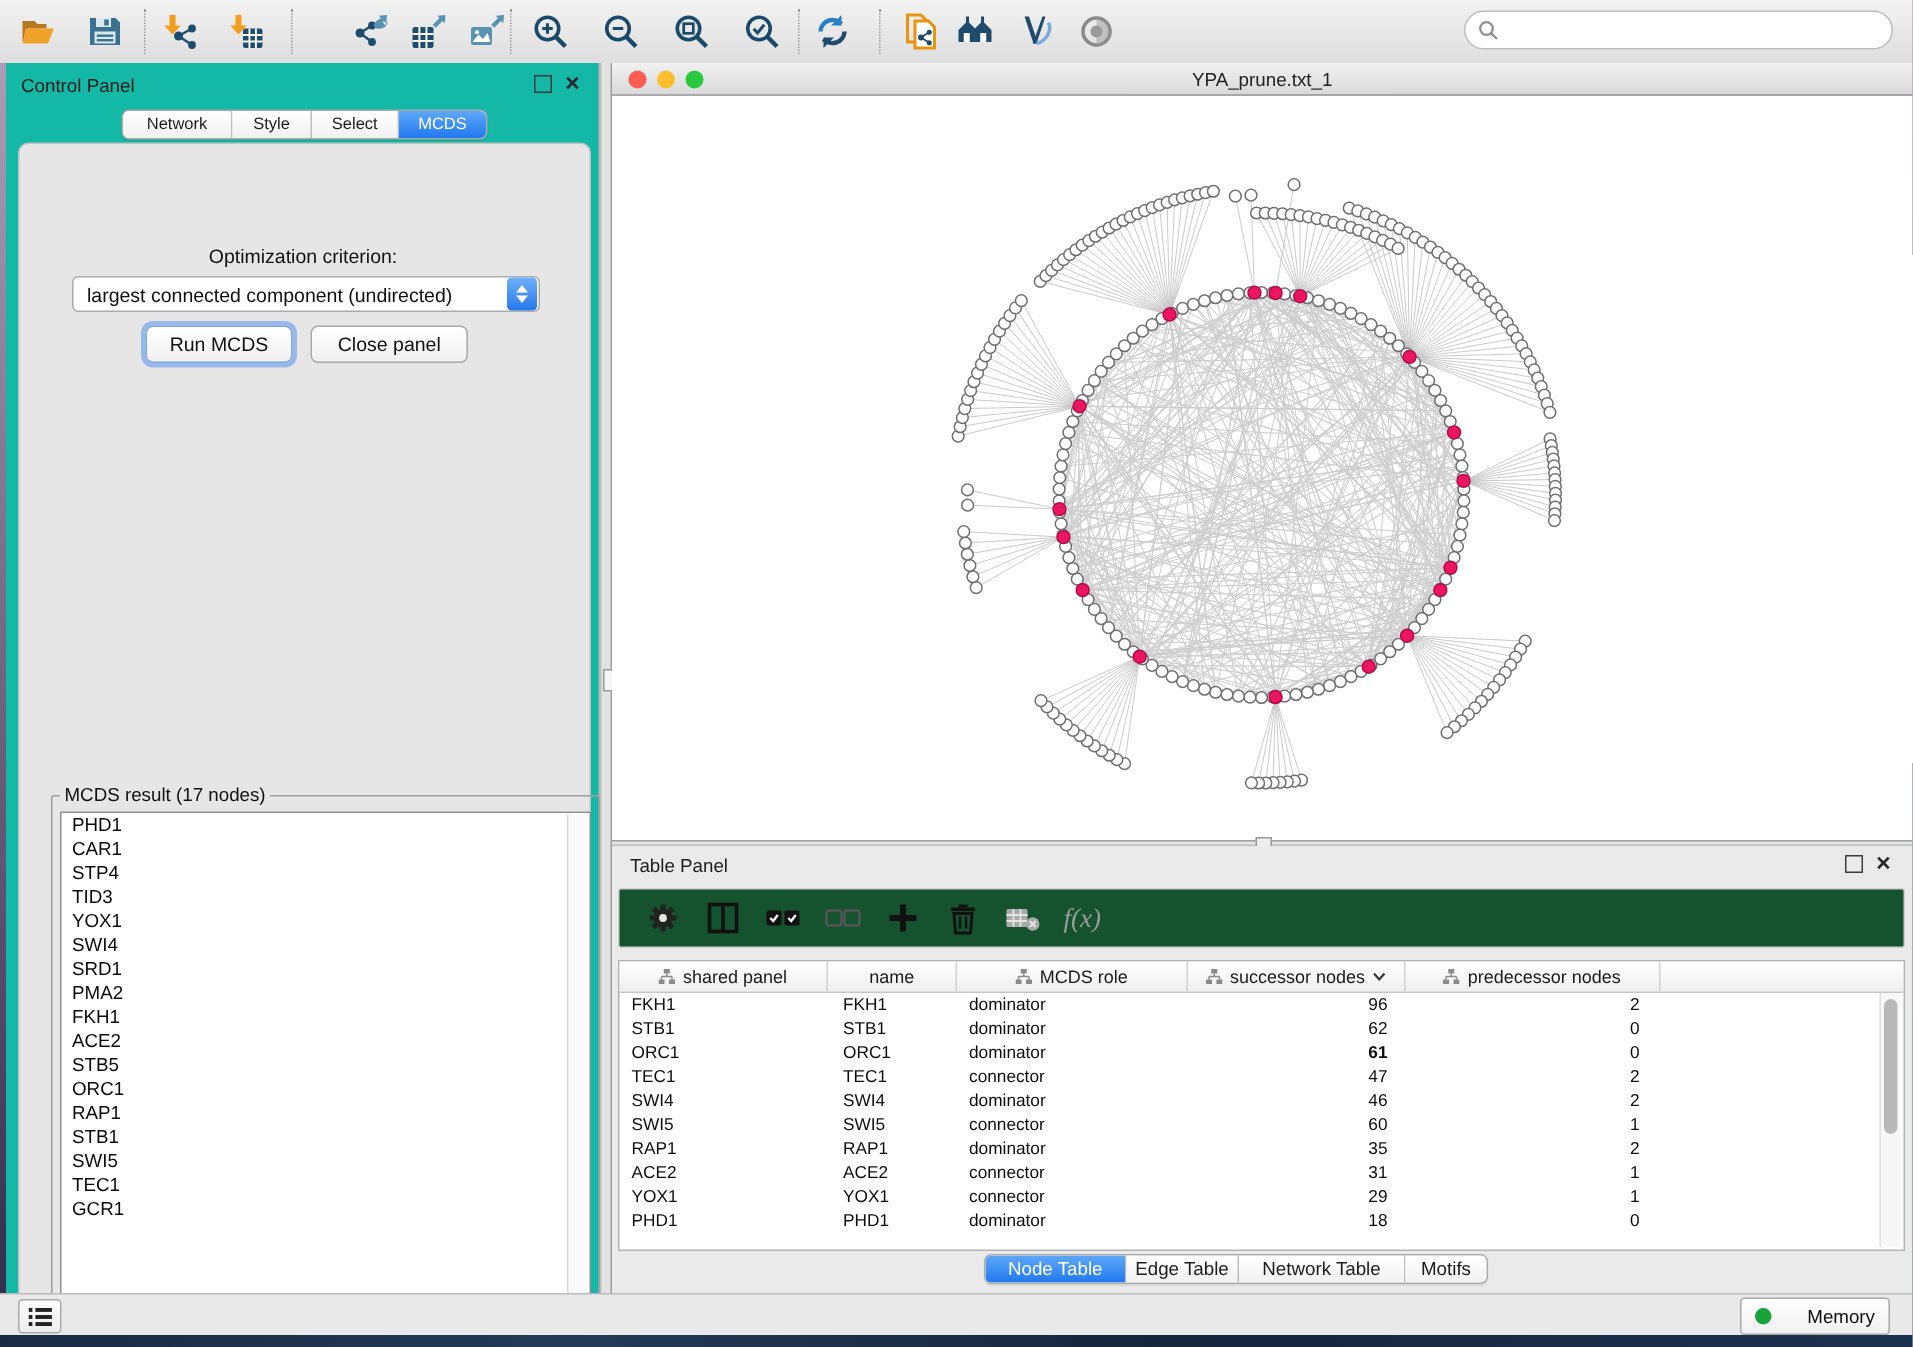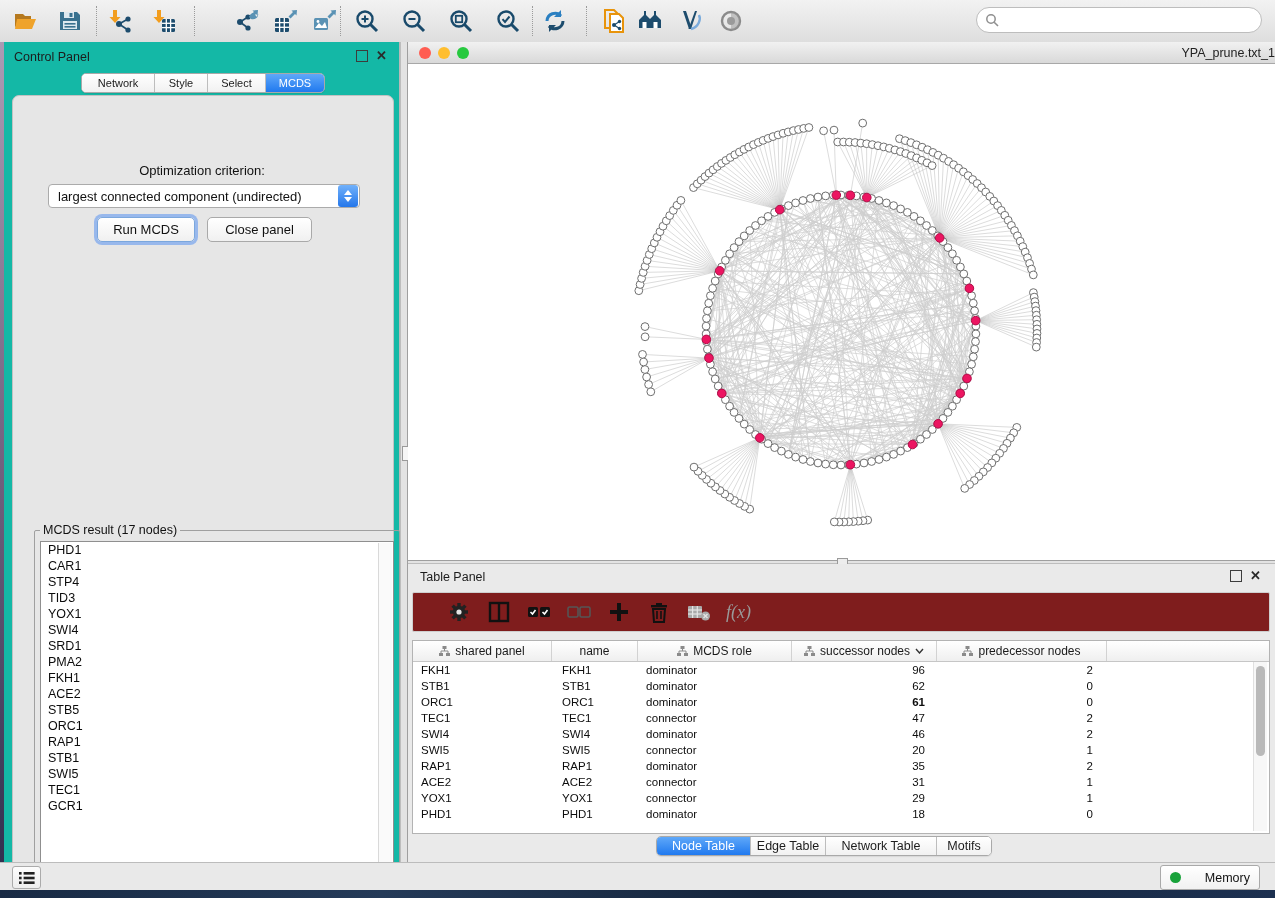--- a/index.html
+++ b/index.html
@@ -45,25 +45,25 @@
   .mcds-list .li{padding:1.5px 0 1.5px 7px;line-height:13px;}
   .list-scroll{position:absolute;right:1px;top:1px;bottom:1px;width:13px;background:#fafafa;border-left:1px solid #d9d9d9;}
   
   .vsplit{left:400px;top:42px;width:8px;height:820px;background:#e3e3e3;border-left:1px solid #bdbdbd;border-right:1px solid #9f9f9f;box-sizing:border-box;}
   .vgrip{position:absolute;left:1px;top:404px;width:5px;height:13px;background:#f6f6f6;border:1px solid #9a9a9a;}
   .hsplit{left:408px;top:560px;width:867px;height:4px;background:#e3e3e3;border-top:1px solid #9f9f9f;border-bottom:1px solid #bdbdbd;box-sizing:border-box;}
   .hgrip{position:absolute;left:429px;top:-3px;width:9px;height:8px;background:#ededed;border:1px solid #9a9a9a;}
   
   .netbar{left:408px;top:42px;width:867px;height:22px;background:linear-gradient(#f1f1f1,#d9d9d9);border-bottom:1px solid #a8a8a8;box-sizing:border-box;}
   .tl{position:absolute;top:5px;width:12px;height:12px;border-radius:50%;}
-  .net-title{position:absolute;left:0;top:4px;width:100%;text-align:right;font-size:12.5px;color:#222;}
+  .net-title{position:absolute;left:0;top:4px;width:100%;text-align:center;font-size:12.5px;color:#222;}
   .netcanvas{left:408px;top:64px;width:867px;height:496px;background:#ffffff;}
   
   .tpanel{left:408px;top:564px;width:867px;height:298px;background:#eaeaea;box-sizing:border-box;}
-  .tp-toolbar{position:absolute;left:4px;top:28px;width:858px;height:40px;background:#7f1d1d;border:1px solid #cfcfcf;border-radius:2px;display:flex;align-items:center;gap:14px;padding-left:33px;box-sizing:border-box;}
+  .tp-toolbar{position:absolute;left:4px;top:28px;width:858px;height:40px;background:#14532d;border:1px solid #cfcfcf;border-radius:2px;display:flex;align-items:center;gap:14px;padding-left:16px;box-sizing:border-box;}
   .tpicon{width:26px;height:26px;display:flex;align-items:center;justify-content:center;}
   .fx{font-family:"Liberation Serif",serif;font-style:italic;font-size:18px;color:#9a9a9a;}
   .tbl{position:absolute;left:4px;top:76px;width:858px;height:194px;background:#fff;border:1px solid #b3b3b3;box-sizing:border-box;overflow:hidden;}
   .tbl-head{display:flex;height:20px;border-bottom:1px solid #c6c6c6;background:linear-gradient(#ffffff,#efefef);}
   .th{display:flex;align-items:center;justify-content:center;gap:5px;border-right:1px solid #d2d2d2;font-size:12px;color:#1a1a1a;box-sizing:border-box;position:relative;}
   .trow{display:flex;height:16px;align-items:center;font-size:11.5px;color:#0d0d0d;}
   .td{box-sizing:border-box;white-space:nowrap;overflow:hidden;}
   .tbl-scroll{position:absolute;top:21px;right:2px;bottom:2px;width:13px;background:#f7f7f7;border-left:1px solid #e0e0e0;}
   .tbl-thumb{position:absolute;left:2px;top:4px;width:9px;height:90px;background:#b9b9b9;border-radius:5px;}
   .tp-tabs{position:absolute;left:248px;top:272px;}
@@ -1343,21 +1343,21 @@
             <div class="td" style="width: 139px; padding-left: 8px;">SWI4</div>
             <div class="td" style="width: 86px; padding-left: 10px;">SWI4</div>
             <div class="td" style="width: 154px; padding-left: 8px;">dominator</div>
             <div class="td" style="width: 145px; text-align: right; padding-right: 12px;">46</div>
             <div class="td" style="width: 170px; text-align: right; padding-right: 14px;">2</div>
           </div>
           <div class="trow">
             <div class="td" style="width: 139px; padding-left: 8px;">SWI5</div>
             <div class="td" style="width: 86px; padding-left: 10px;">SWI5</div>
             <div class="td" style="width: 154px; padding-left: 8px;">connector</div>
-            <div class="td" style="width: 145px; text-align: right; padding-right: 12px;">20</div>
+            <div class="td" style="width: 145px; text-align: right; padding-right: 12px;">60</div>
             <div class="td" style="width: 170px; text-align: right; padding-right: 14px;">1</div>
           </div>
           <div class="trow">
             <div class="td" style="width: 139px; padding-left: 8px;">RAP1</div>
             <div class="td" style="width: 86px; padding-left: 10px;">RAP1</div>
             <div class="td" style="width: 154px; padding-left: 8px;">dominator</div>
             <div class="td" style="width: 145px; text-align: right; padding-right: 12px;">35</div>
             <div class="td" style="width: 170px; text-align: right; padding-right: 14px;">2</div>
           </div>
           <div class="trow">

